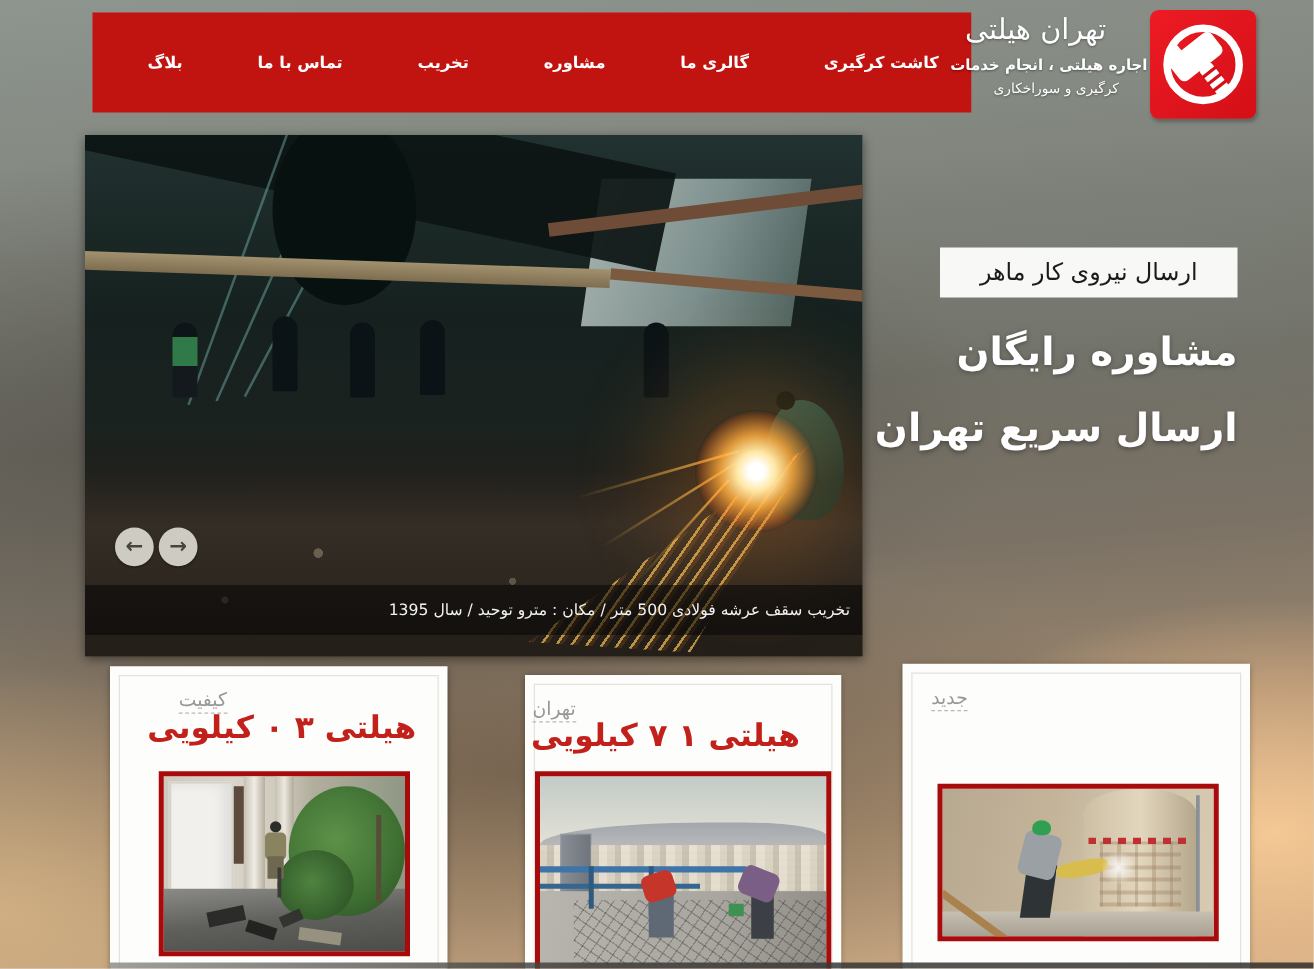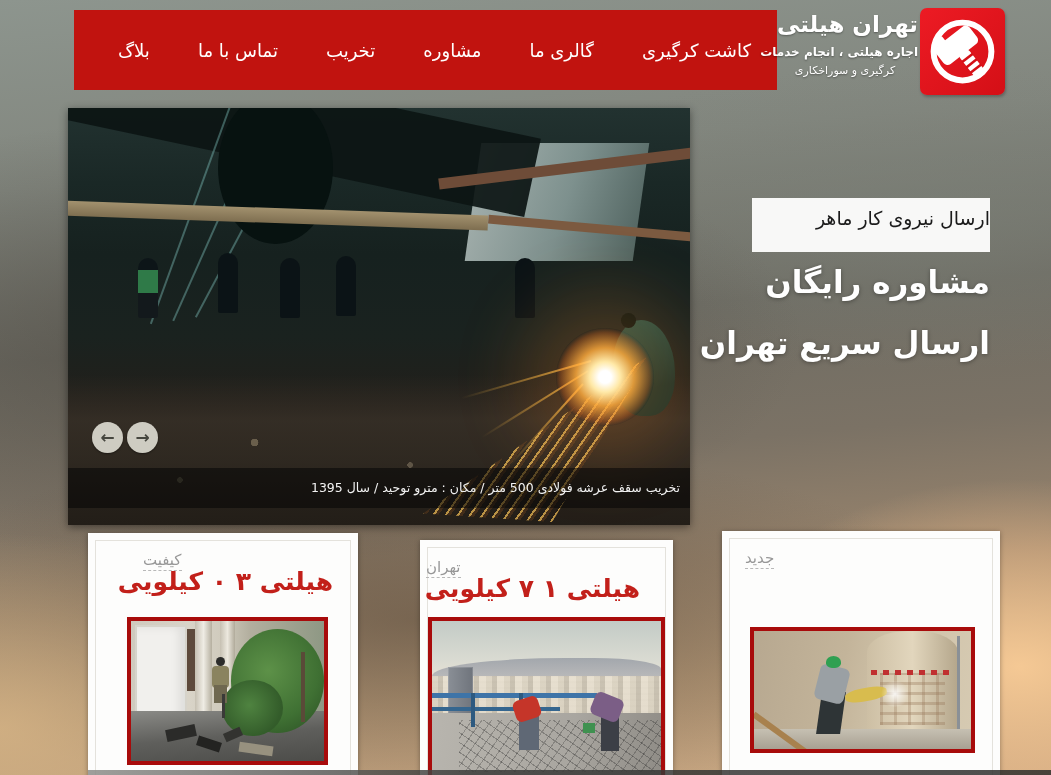--- a/index.html
+++ b/index.html
@@ -15,23 +15,23 @@
       linear-gradient(175deg, #8d958e 0%, #82867e 22%, #6f6d64 42%, #7b7265 58%, #97836c 72%, #b49877 85%, #caa883 100%);
   }
 
   
   .topbar {
     position:absolute; left:74px; top:10px; width:703px; height:80px;
     background:#c1130f;
     display:flex; direction:rtl; align-items:center; justify-content:space-between;
     padding:0 26px 0 44px;
   }
-  .nav-item { color:#fff; font-size:18px; font-weight:normal; text-decoration:none; white-space:nowrap; cursor:pointer; }
+  .nav-item { color:#fff; font-size:13px; font-weight:bold; text-decoration:none; white-space:nowrap; cursor:pointer; }
   .brand { position:absolute; right:133px; top:11px; width:146px; color:#fff; direction:rtl; }
-  .brand-title { font-size:23px; font-weight:bold; text-align:left; text-shadow:0 1px 2px rgba(0,0,0,.35); white-space:nowrap;margin-left:15px; }
+  .brand-title { font-size:23px; font-weight:normal; text-align:left; text-shadow:0 1px 2px rgba(0,0,0,.35); white-space:nowrap; }
   .brand-sub1 { font-size:12px; font-weight:bold; text-align:center; margin-top:8px; text-shadow:0 1px 2px rgba(0,0,0,.4); white-space:nowrap; }
   .brand-sub2 { font-size:11px; text-align:center; margin-top:5px; text-shadow:0 1px 2px rgba(0,0,0,.4); white-space:nowrap; }
   .logo {
     position:absolute; left:920px; top:8px; width:85px; height:87px;
     background:linear-gradient(135deg,#ed1b24,#d40f16); border-radius:7px; display:block; cursor:pointer;
     box-shadow:1px 2px 3px rgba(0,0,0,.25);
   }
   .logo svg { width:100%; height:100%; display:block; }
 
   
@@ -73,23 +73,23 @@
       radial-gradient(circle 3px at 18% 70%, #56503f 90%, transparent),
       linear-gradient(180deg, rgba(58,50,40,0), rgba(62,54,44,.6) 30%, #231e18 100%); }
   .h-caption { left:0; top:360px; width:100%; height:40px; background:rgba(6,6,6,.55);
     color:#f2f2f2; font-size:12.5px; line-height:40px; padding:0 10px; direction:rtl; text-align:right; white-space:nowrap; }
   .h-arr { top:314px; width:31px; height:31px; border-radius:50%; background:rgba(228,226,216,.88);
     color:#46463f; font-size:17px; font-weight:bold; text-align:center; line-height:31px; cursor:pointer;
     box-shadow:0 1px 2px rgba(0,0,0,.4); }
   .h-arr.prev { left:24px; } .h-arr.next { left:59px; }
 
   
-  .hero-badge { position:absolute; left:752px; top:198px; width:238px; height:54px;
+  .hero-badge { position:absolute; left:752px; top:198px; width:238px; height:40px;
     background:rgba(253,253,253,.96); color:#1b1b1b; font-size:19px; line-height:40px;
-    text-align:right; direction:rtl; white-space:nowrap; }
+    text-align:center; direction:rtl; white-space:nowrap; }
   .slogan { position:absolute; right:61px; color:#fff; font-weight:bold; font-size:31px; direction:rtl;
     text-shadow:0 1px 4px rgba(0,0,0,.35); white-space:nowrap; }
   .slogan.s1 { top:264px; } .slogan.s2 { top:325px; }
 
   
   .card { position:absolute; background:#fdfdfc; box-shadow:0 1px 5px rgba(0,0,0,.35); height:300px; }
   .card::after { content:""; position:absolute; inset:7px; border:1px solid #e4e2dc; pointer-events:none; }
   .card.c1 { left:722px; top:531px; width:278px; }
   .card.c2 { left:420px; top:540px; width:253px; }
   .card.c3 { left:88px;  top:533px; width:270px; }

